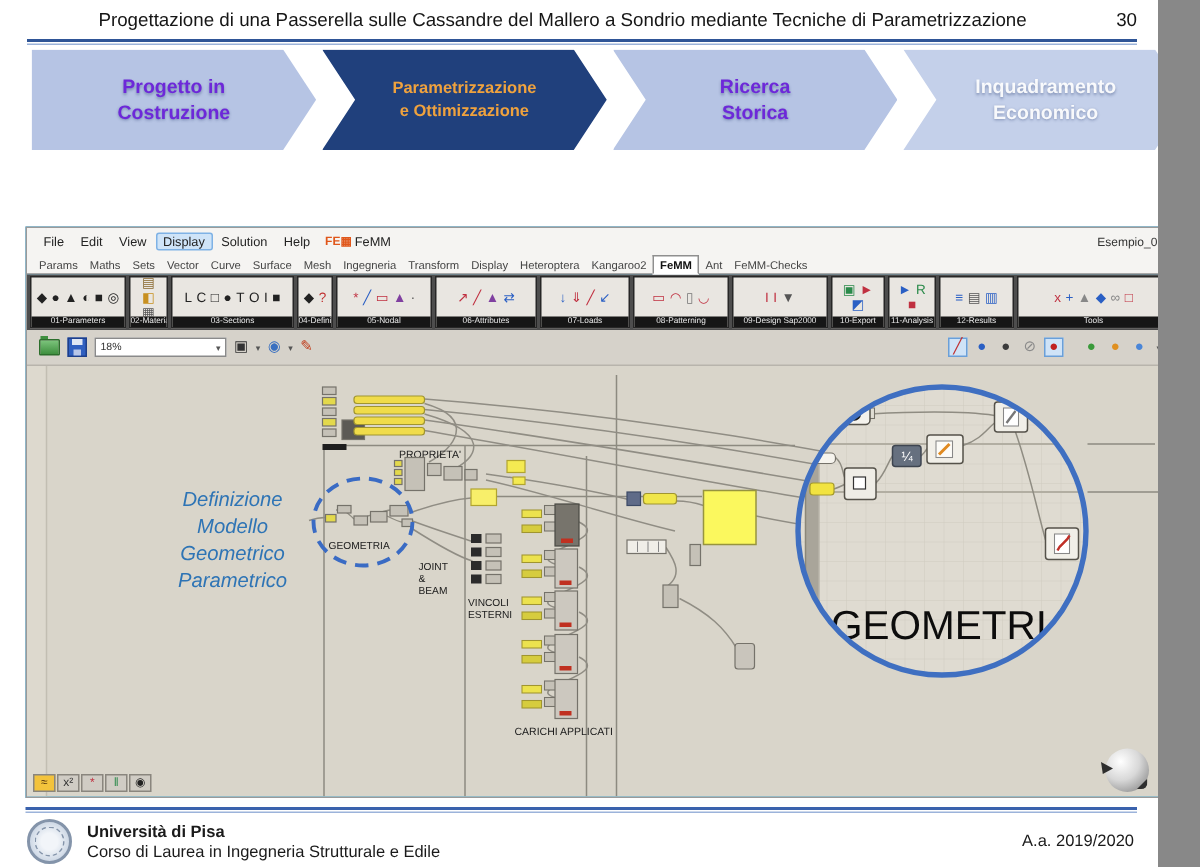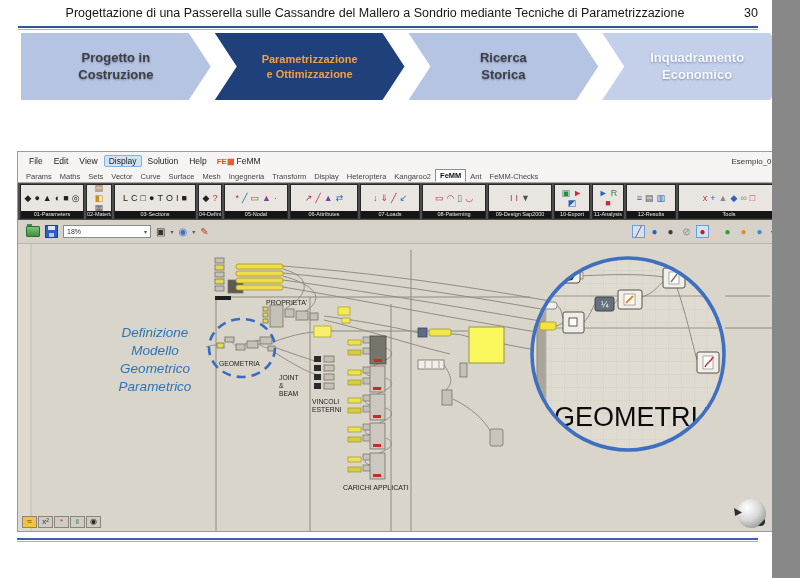--- a/index.html
+++ b/index.html
@@ -7,42 +7,42 @@
          font-family:"Liberation Sans",sans-serif;}
   
   .hdr{position:absolute;left:18px;top:6px;right:14px;display:flex;align-items:baseline;}
   .hdr .title{flex:1;text-align:center;font-size:12.5px;color:#161616;}
   .hdr .page{font-size:12.5px;color:#161616;margin-left:12px;}
   .rule1{position:absolute;left:18px;right:14px;top:26px;height:2px;background:#2f5597;}
   .rule2{position:absolute;left:18px;right:14px;top:29px;height:1px;background:#9cb3da;}
   
   .steps{position:absolute;left:21px;top:33px;width:771px;height:67px;display:flex;gap:4px;}
   .step{flex:1;display:flex;align-items:center;justify-content:center;text-align:center;
-        font-weight:bold;font-size:13px;color:#404040;white-space:pre-line;line-height:1.3;
+        font-weight:bold;font-size:13px;color:#6d28d9;white-space:pre-line;line-height:1.3;
         text-shadow:0 1px 2px rgba(40,60,110,.45);
         clip-path:polygon(0 0,calc(100% - 22px) 0,100% 50%,calc(100% - 22px) 100%,0 100%,22px 50%);}
   .step.first{clip-path:polygon(0 0,calc(100% - 22px) 0,100% 50%,calc(100% - 22px) 100%,0 100%);}
   .step.light{background:#b6c4e4;}
   .step.dark{background:#20407c;color:#efa23e;font-size:11px;text-shadow:none;}
   .step.faded{background:#c4d0ea;color:rgba(255,255,255,.93);}
   
   .banner{position:absolute;left:160px;top:110px;width:397px;height:31px;border-radius:7px;
           background:linear-gradient(#4a78cc,#3a64b8);border:2px solid #2b4f9e;color:#fff;
           font-size:14.5px;display:flex;align-items:center;justify-content:center;box-sizing:border-box;}
   
   .gh{position:absolute;left:17px;top:151px;width:766px;height:381px;background:#0ea5e9;
       border:1px solid #9a9a9a;box-sizing:border-box;}
   .menubar{height:18px;background:#f5f4f2;display:flex;align-items:center;padding:0 6px;
            font-size:8.5px;color:#222;gap:1px;}
   .menu-item{padding:1px 5px;border-radius:2px;}
   .menu-item.active{background:#cfe4f8;border:1px solid #7fb2e5;padding:0 4px;}
-  .menu-femm{display:flex;align-items:center;gap:2px;padding:1px 4px;}
+  .menu-femm{display:flex;gap:2px;padding:1px 4px;}
   .femm-logo{color:#e0561a;font-weight:bold;font-size:8px;}
   .doc-title{margin-left:auto;font-size:8px;color:#333;}
-  .tabbar{height:13px;background:#f5f4f2;display:flex;align-items:flex-end;padding:0 4px;
+  .tabbar{height:13px;background:#f5f4f2;display:flex;align-items:center;padding:0 4px;
           font-size:7.5px;color:#444;border-bottom:1px solid #a8a8a8;box-sizing:border-box;}
   .tab{padding:1px 4px;white-space:nowrap;}
   .tab.active{background:#fff;border:1px solid #8f8f8f;border-bottom:1px solid #fff;font-weight:bold;color:#111;}
   .toolbar{height:37px;background:#4d4d4d;display:flex;gap:2px;padding:1px 2px;box-sizing:border-box;overflow:hidden;}
   .tgroup{display:flex;flex-direction:column;background:#e9e6e1;border:1px solid #262626;box-sizing:border-box;flex-shrink:0;}
   .tgroup.fill{flex:1;}
   .ticons{flex:1;display:flex;flex-wrap:wrap;align-content:center;justify-content:center;
           gap:1px 3px;padding:1px 2px;overflow:hidden;}
   .ticon{font-size:9px;line-height:1;}
   .tlabel{height:7px;background:#161616;color:#e9e9e9;font-size:5.5px;line-height:7px;
@@ -535,14 +535,22 @@
           <span class="sicon" style="color: rgb(42, 138, 74);">‖</span>
           <span class="sicon" style="color: rgb(34, 34, 34);">◉</span>
         </div>
 
       <div class="trackball"></div>
     </div>
   </div>
 
   <div class="footline1"></div>
   <div class="footline2"></div>
+  <div class="footer">
+    <div class="logo"></div>
+    <div class="footext">
+      <div class="org">Università di Pisa</div>
+      <div class="course">Corso di Laurea in Ingegneria Strutturale e Edile</div>
+    </div>
+    <div class="year">A.a. 2019/2020</div>
+  </div>
 
 </div>
 
 </body></html>

